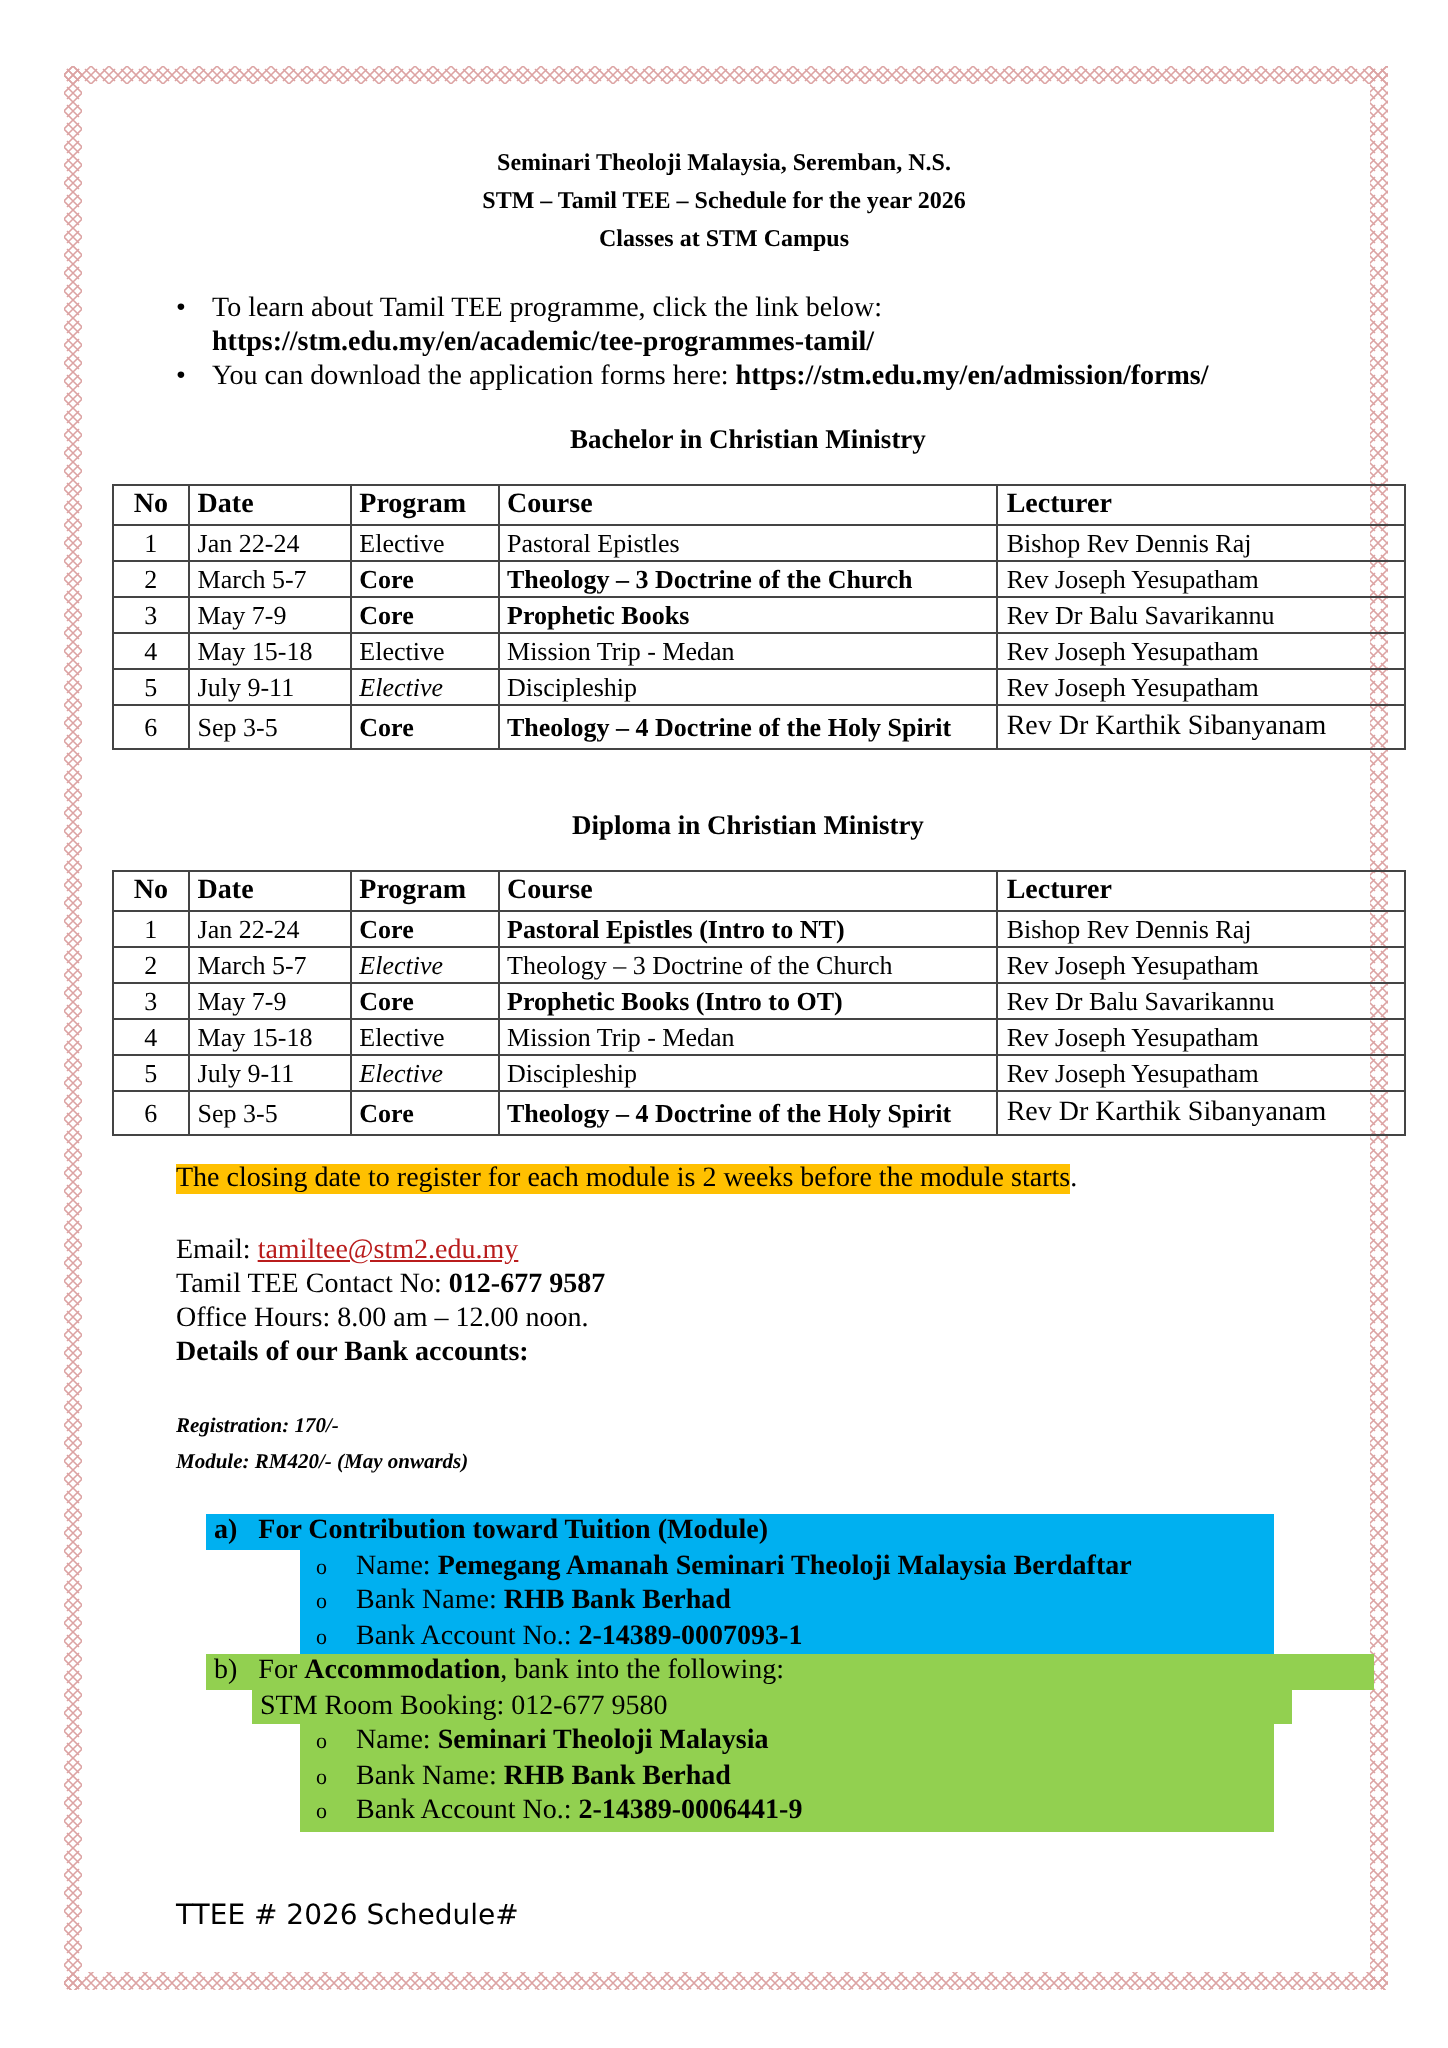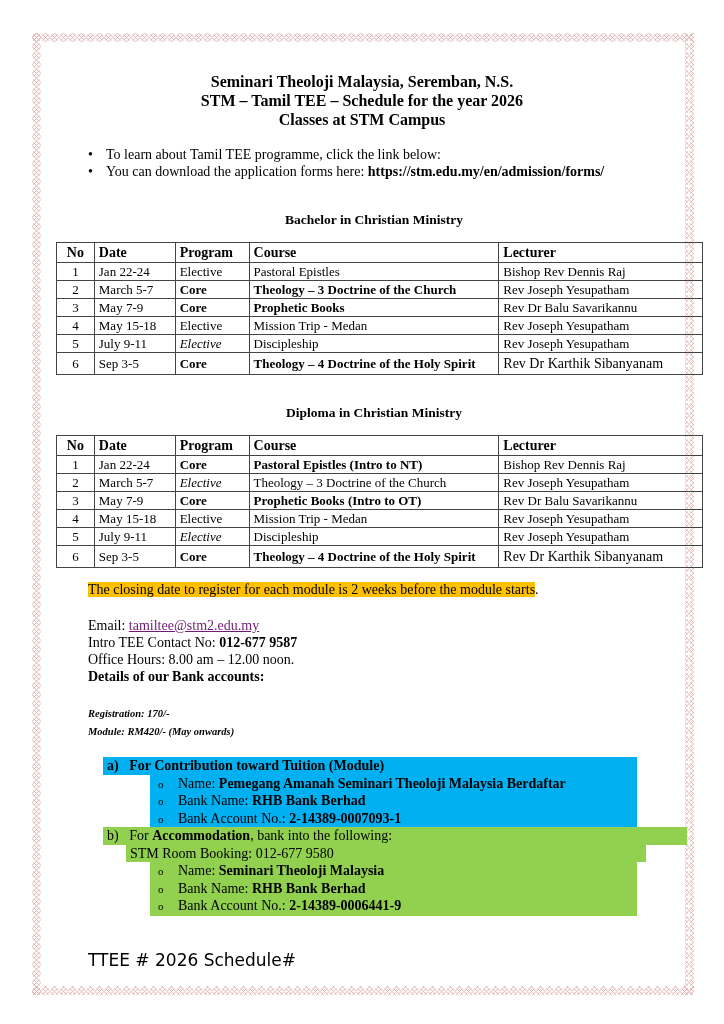--- a/index.html
+++ b/index.html
@@ -7,21 +7,21 @@
     body { position: relative; font-family: "Liberation Serif", "DejaVu Serif", serif; color: #000; }
 
     
     .page-border {
       position: absolute; left: 32px; top: 33px; width: 662px; height: 962px;
       pointer-events: none;
     }
     .page-border svg { width: 100%; height: 100%; display: block; }
 
     .header { position: absolute; top: 72px; left: 0; width: 724px; text-align: center; }
-    .header div { font-weight: bold; font-size: 16px; line-height: 19px; }
+    .header div { font-weight: bold; font-size: 12px; line-height: 19px; }
 
     .bullets { position: absolute; top: 146px; left: 88px; width: 600px; font-size: 14px; line-height: 17px; }
     .bullet { position: relative; padding-left: 18px; }
     .bullet .dot { position: absolute; left: 0; top: 0; }
     .bullet b { font-weight: bold; }
 
     .section-title { position: absolute; left: 12px; width: 724px; text-align: center; font-weight: bold; font-size: 13.5px; }
 
     table.sched {
       position: absolute; left: 56px; width: 647px; border-collapse: collapse; font-size: 13px;
@@ -35,33 +35,33 @@
     table.sched tr.last td { height: 22px; }
     .bold { font-weight: bold; }
     .ital { font-style: italic; }
     col.c-no { width: 38px; } col.c-date { width: 81px; } col.c-prog { width: 74px; }
     col.c-course { width: 250px; } col.c-lect { width: 204px; }
 
     .notice { position: absolute; top: 581px; left: 88px; font-size: 14px; line-height: 18px; }
     .notice .hl { background: #ffc000; }
 
     .contact { position: absolute; top: 617px; left: 88px; font-size: 14px; line-height: 17px; }
-    .contact a { color: #701a75; text-decoration: underline; }
+    .contact a { color: #b91c1c; text-decoration: underline; }
 
     .fees { position: absolute; top: 705px; left: 88px; font-size: 10.5px; line-height: 18px; font-weight: bold; font-style: italic; }
 
     .bank { position: absolute; top: 757px; left: 88px; font-size: 14px; line-height: 17.5px; }
     .bank .row { position: relative; height: 17.5px; white-space: nowrap; }
     .blue { background: #00b0f0; }
     .green { background: #92d050; }
     .bank .lbl { position: absolute; }
     .bank .sub { position: absolute; left: 62px; width: 487px; padding-left: 8px; }
     .bank .sub .o { display: inline-block; width: 20px; font-size: 11px; }
 
-    .footer { position: absolute; top: 950px; left: 88px; font-family: "DejaVu Sans", sans-serif; font-size: 17px; }
+    .footer { position: absolute; top: 950px; left: 88px; font-family: "DejaVu Sans", sans-serif; font-size: 14px; }
   </style>
 </head>
 <body>
 
 <div class="page-border">
   <svg viewBox="0 0 662 962" preserveAspectRatio="none">
     <defs>
       <pattern id="xh" width="9" height="9" patternUnits="userSpaceOnUse">
         <path d="M0 4.5 L4.5 0 L9 4.5 L4.5 9 Z M1.5 1.5 L7.5 7.5 M7.5 1.5 L1.5 7.5" fill="none" stroke="#dca3a3" stroke-width="0.8"></path>
       </pattern>
@@ -76,20 +76,21 @@
 <div class="header">
   <div>Seminari Theoloji Malaysia, Seremban, N.S.</div>
   <div>STM – Tamil TEE – Schedule for the year 2026</div>
   <div>Classes at STM Campus</div>
 </div>
 
 <div class="bullets">
   <div class="bullet">
     <span class="dot">•</span>
     <span>To learn about Tamil TEE programme, click the link below:</span><br>
+    <b>https://stm.edu.my/en/academic/tee-programmes-tamil/</b>
   </div>
   <div class="bullet">
     <span class="dot">•</span>
     <span>You can download the application forms here: </span><b>https://stm.edu.my/en/admission/forms/</b>
   </div>
 </div>
 
 <div class="section-title" style="top:212px;">Bachelor in Christian Ministry</div>
 <table class="sched" style="top:242px;">
   <colgroup>
@@ -220,21 +221,21 @@
 
 <div class="notice">
   <span class="hl">The closing date to register for each module is 2 weeks before the module starts</span><span>.</span>
 </div>
 
 <div class="contact">
   <div>
     <span>Email: </span><a>tamiltee@stm2.edu.my</a>
   </div>
   <div>
-    <span>Intro TEE Contact No: </span><b>012-677 9587</b>
+    <span>Tamil TEE Contact No: </span><b>012-677 9587</b>
   </div>
   <div>Office Hours: 8.00 am – 12.00 noon.</div>
   <div class="bold">Details of our Bank accounts:</div>
 </div>
 
 <div class="fees">
   <div>Registration: 170/-</div>
   <div>Module: RM420/- (May onwards)</div>
 </div>
 

